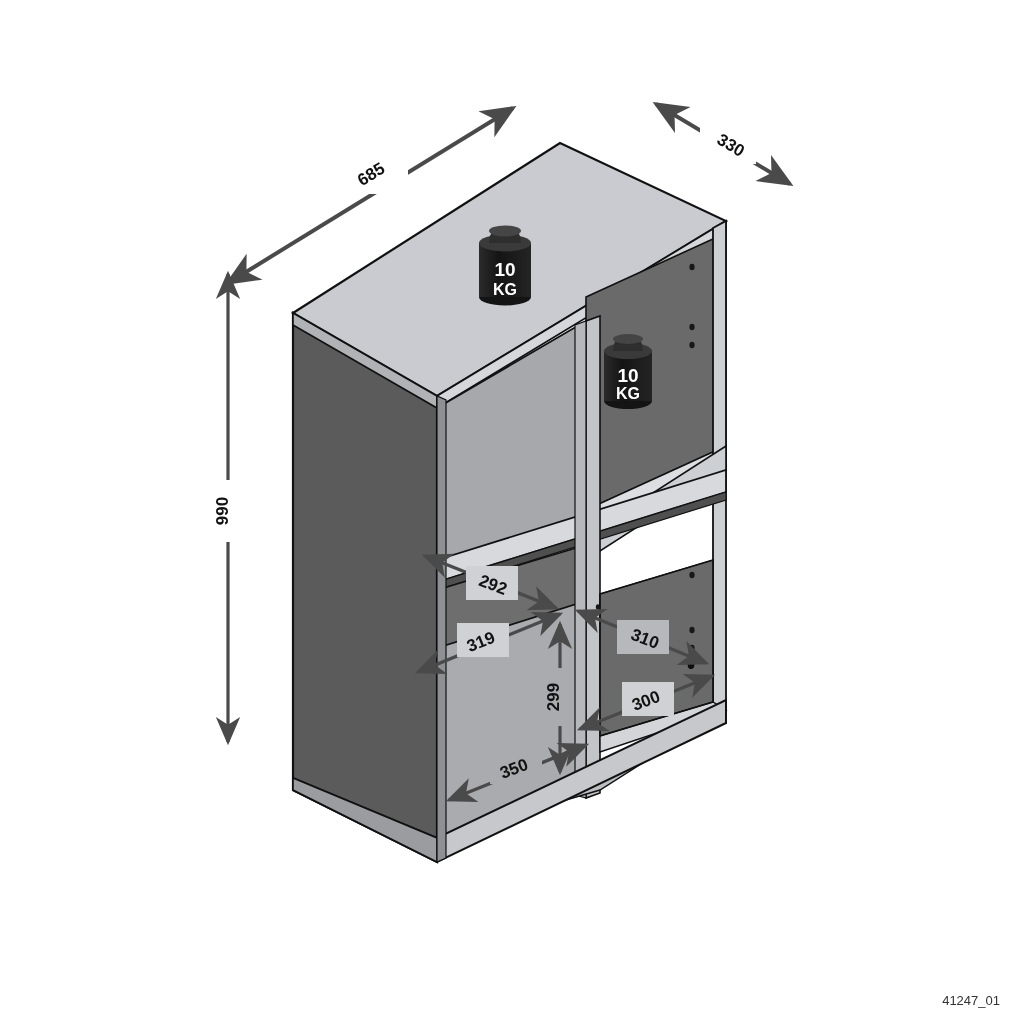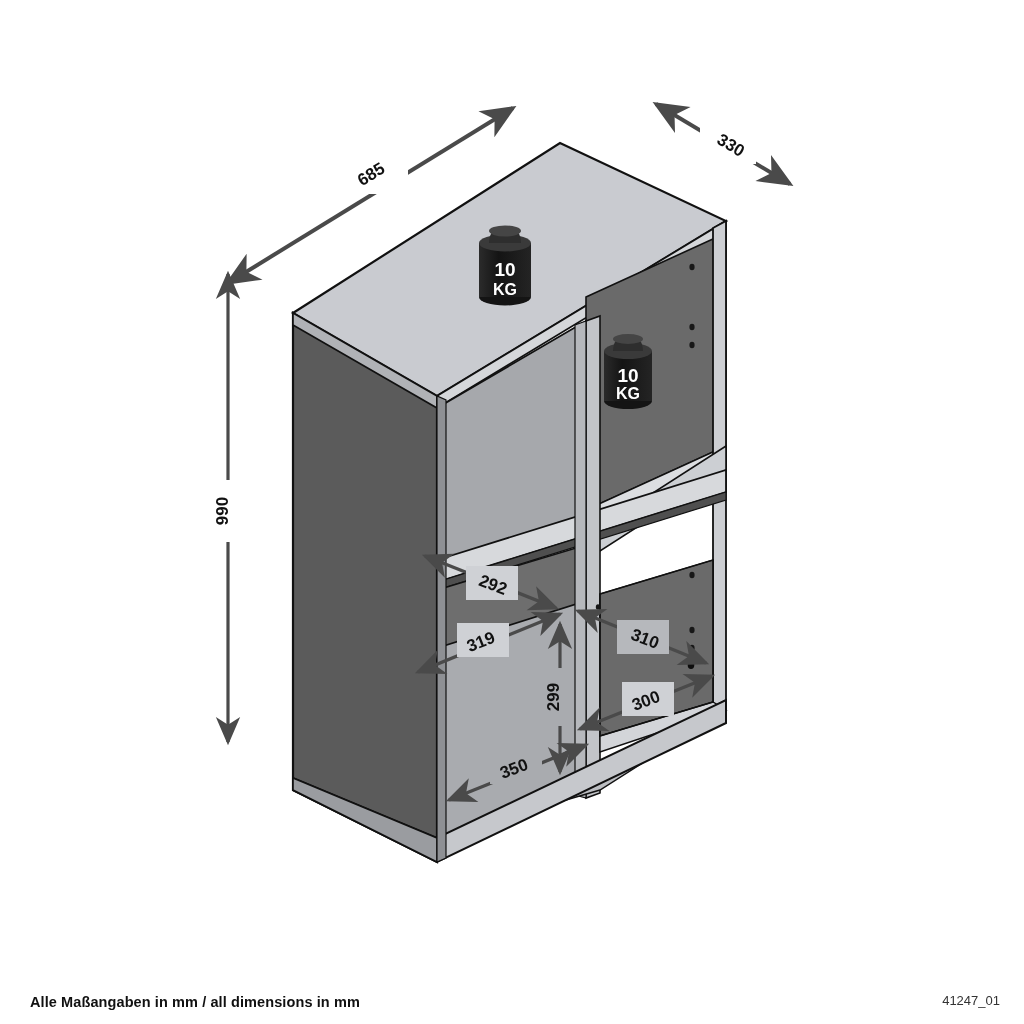--- a/index.html
+++ b/index.html
@@ -221,16 +221,15 @@
       <rect x="604" y="351" width="48" height="50" fill="url(#weightBody)"></rect>
       <ellipse cx="628" cy="351" rx="24" ry="8" fill="#3a3a3a"></ellipse>
       <path d="M613,351 Q613,336 628,336 Q643,336 643,351 Z" fill="#2e2e2e"></path>
       <ellipse cx="628" cy="339" rx="15" ry="5" fill="#454545"></ellipse>
       <text class="kg-num" x="628" y="382" text-anchor="middle">10</text>
       <text class="kg-unit" x="628" y="399" text-anchor="middle">KG</text>
     </g>
 
   </svg>
 
-  <div class="footer-note">Alle Maßangaben in mm / all dimensions in mm</div>
   <div class="footer-code">41247_01</div>
 
 </div>
 
 </body></html>

